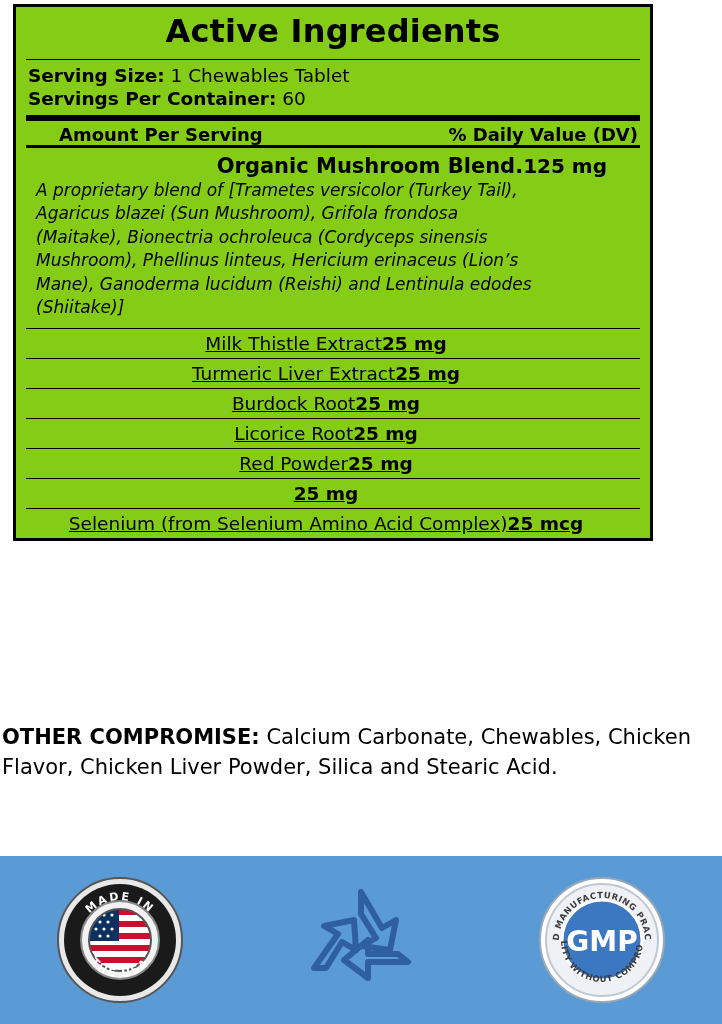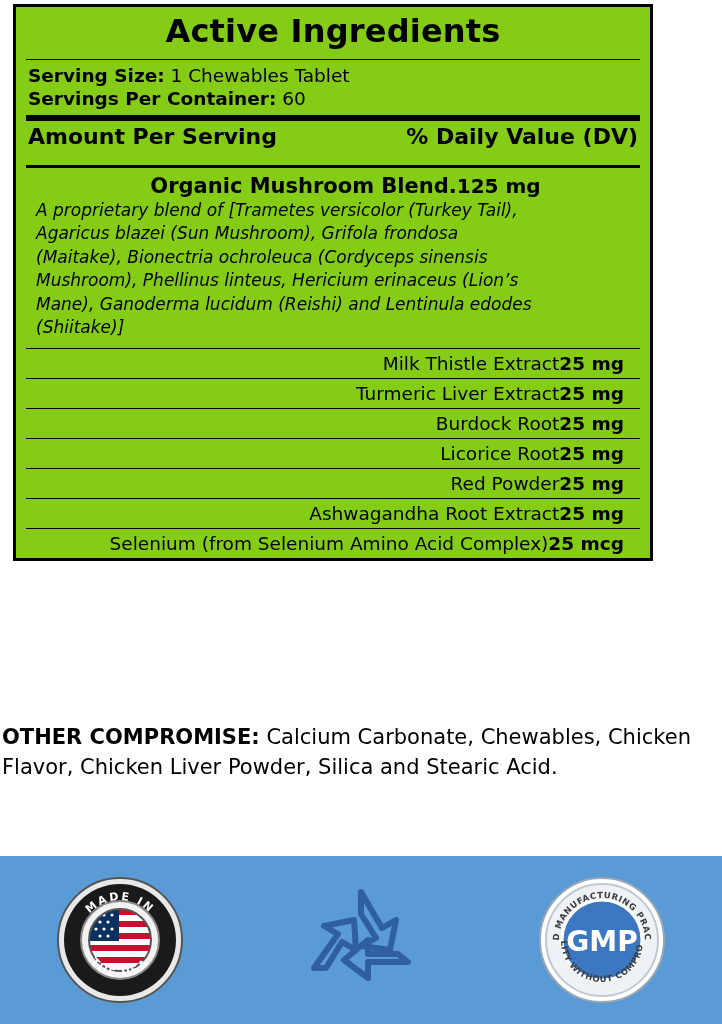--- a/index.html
+++ b/index.html
@@ -58,30 +58,31 @@
     line-height: 1.28;
   }
   .serving-line { white-space: nowrap; }
   .serving-label { font-weight: bold; }
   .serving-value { font-weight: normal; margin-top: 36px; }
 
   .dv-header {
     display: flex;
     justify-content: space-between;
     align-items: baseline;
-    padding: 3px 12px 16px 12px;
-    font-size: 22px;
-    font-weight: bold;
+    padding: 3px 12px 0 12px;
+    font-size: 18px;
+    font-weight: bold;
+    margin-left: 31px;
   }
 
   .blend-row {
     display: flex;
-    justify-content: center;
+    justify-content: flex-end;
     align-items: baseline;
-    padding: 6px 12px 0 12px;
+    padding: 6px 29px 0 12px;
     margin-left: 39px;
   }
   .blend-name {
     font-size: 21px;
     font-weight: bold;
   }
   .blend-amt {
     font-size: 20px;
     font-weight: bold;
     padding-right: 14px;
@@ -89,23 +90,24 @@
   .blend-desc {
     padding: 1px 12px 8px 20px;
     font-size: 17px;
     line-height: 1.38;
     max-width: 540px;
     font-style: italic;
   }
 
   .ing-row {
     display: flex;
-    justify-content: flex-end;
+    justify-content: center;
     align-items: baseline;
     padding: 4px 12px 4px 12px;
+    text-decoration: underline;
   }
   .ing-name { font-size: 18.5px; }
   .ing-amt {
     font-size: 18.5px;
     font-weight: bold;
     padding-right: 14px;
     white-space: nowrap;
   }
 
   
@@ -203,21 +205,20 @@
     </div>
     <div class="rule-thin"></div>
 
     <div class="ing-row">
       <span class="ing-name">Red Powder</span>
       <span class="ing-amt">25 mg</span>
     </div>
     <div class="rule-thin"></div>
 
     <div class="ing-row">
-      <span class="ing-name">Ashwagandha Root Extract</span>
       <span class="ing-amt">25 mg</span>
     </div>
     <div class="rule-thin"></div>
 
     <div class="ing-row">
       <span class="ing-name">Selenium (from Selenium Amino Acid Complex)</span>
       <span class="ing-amt">25 mcg</span>
     </div>
 
   </div>

